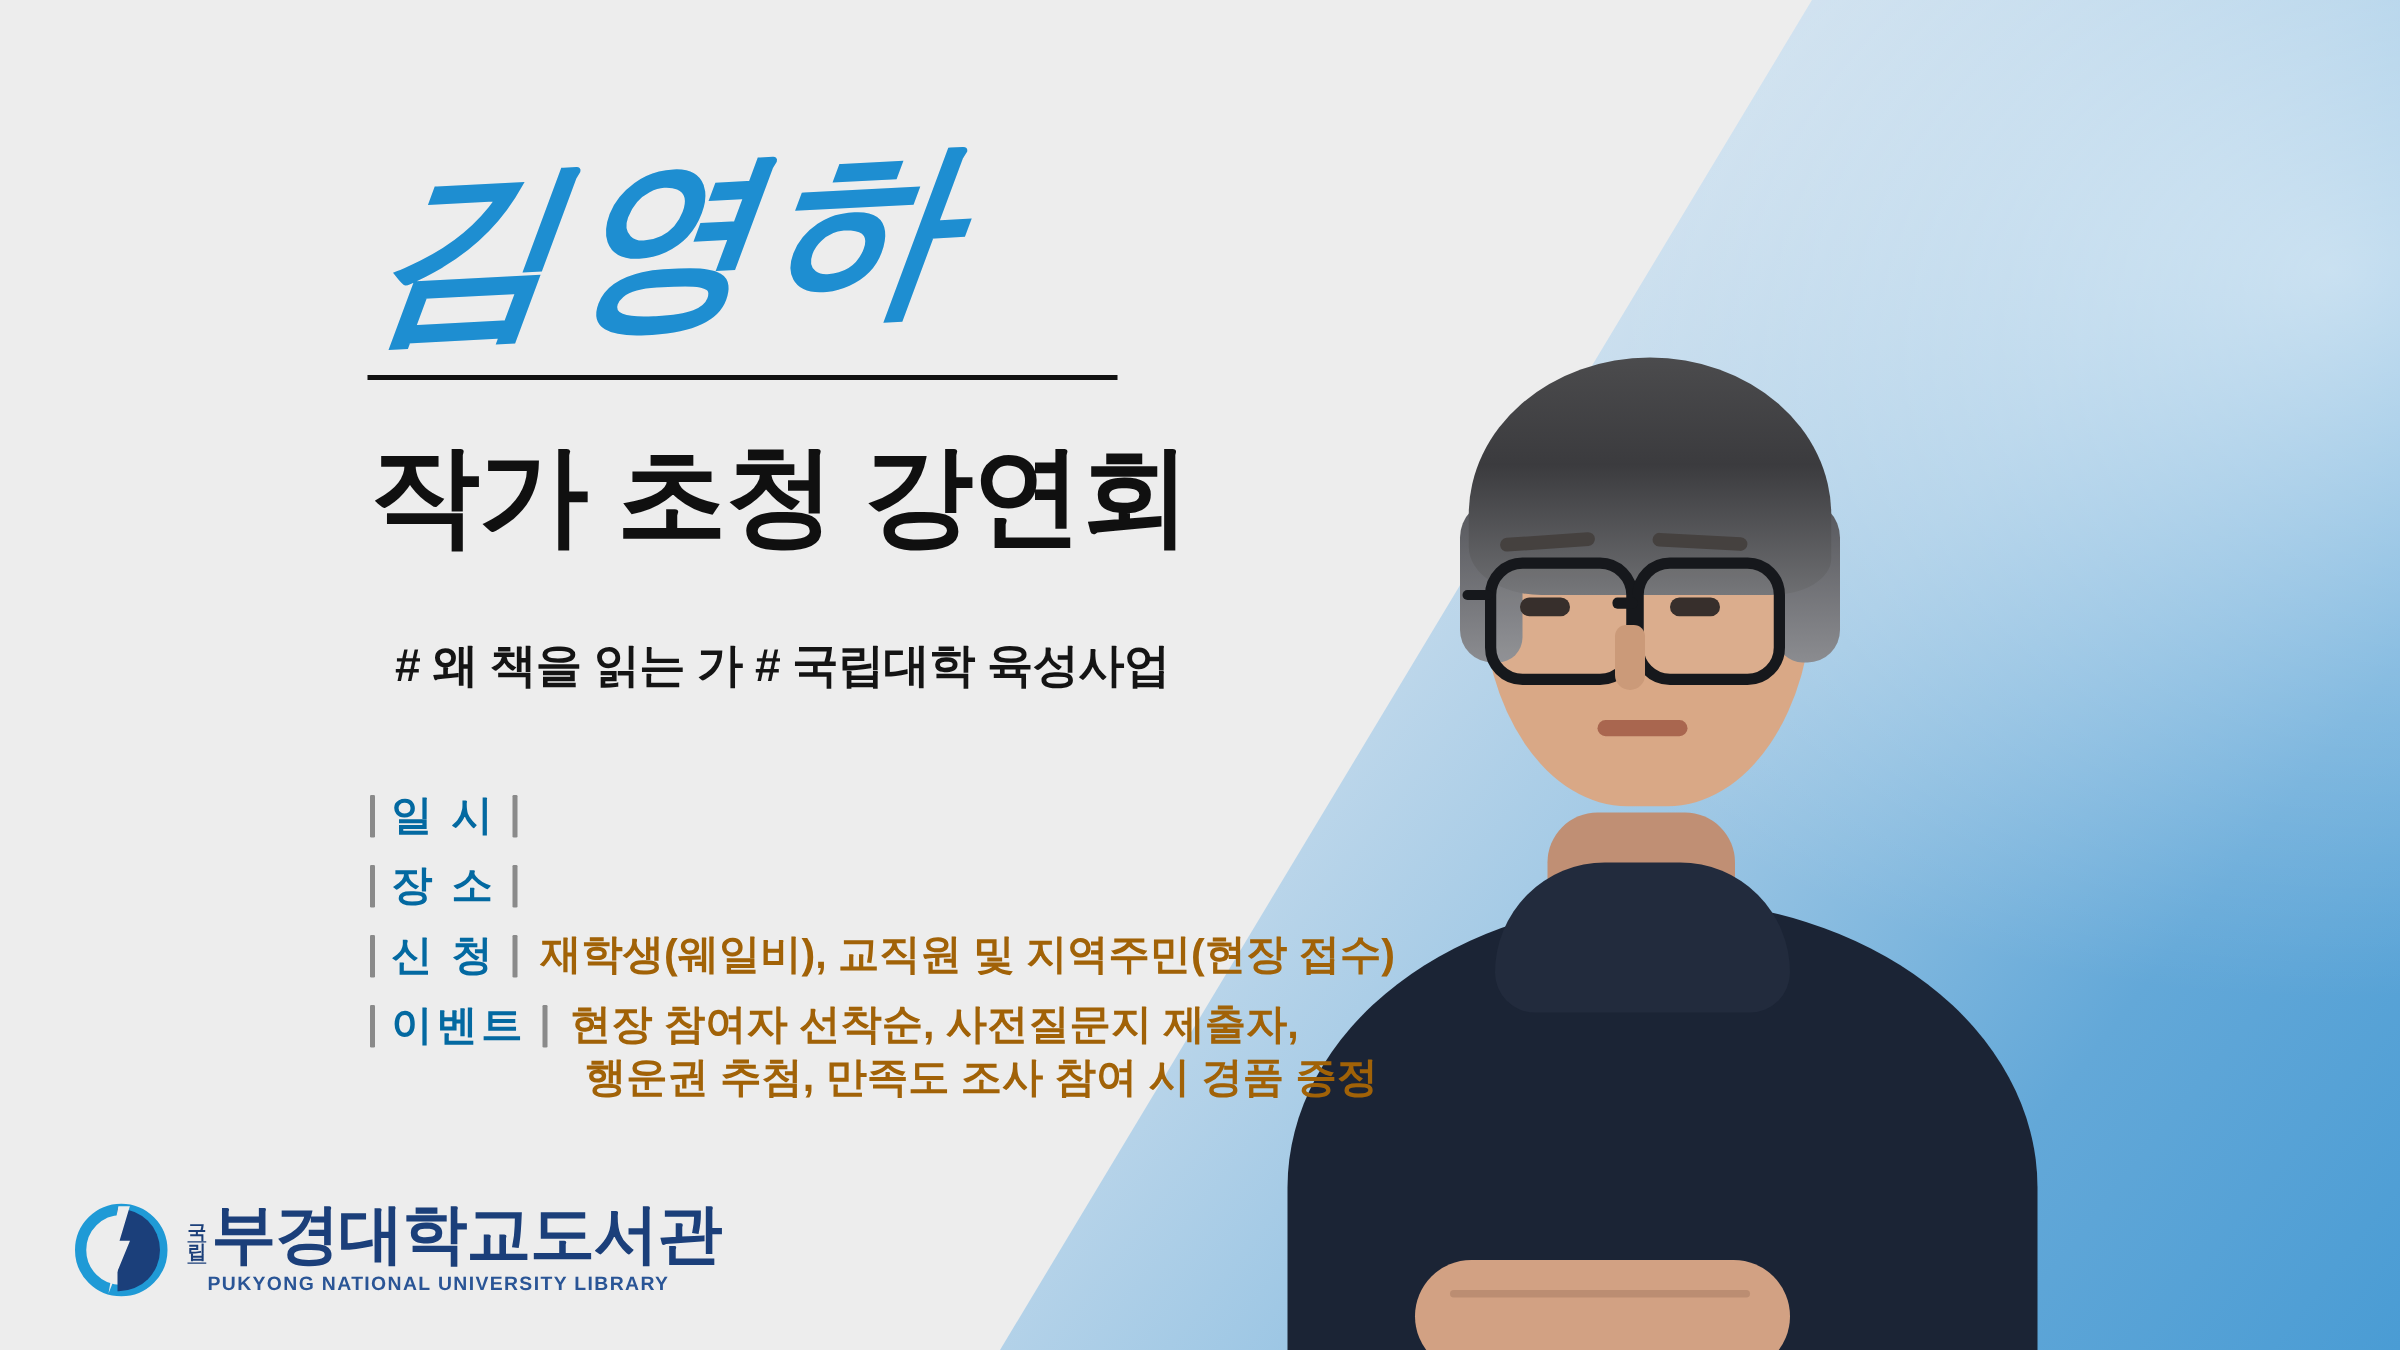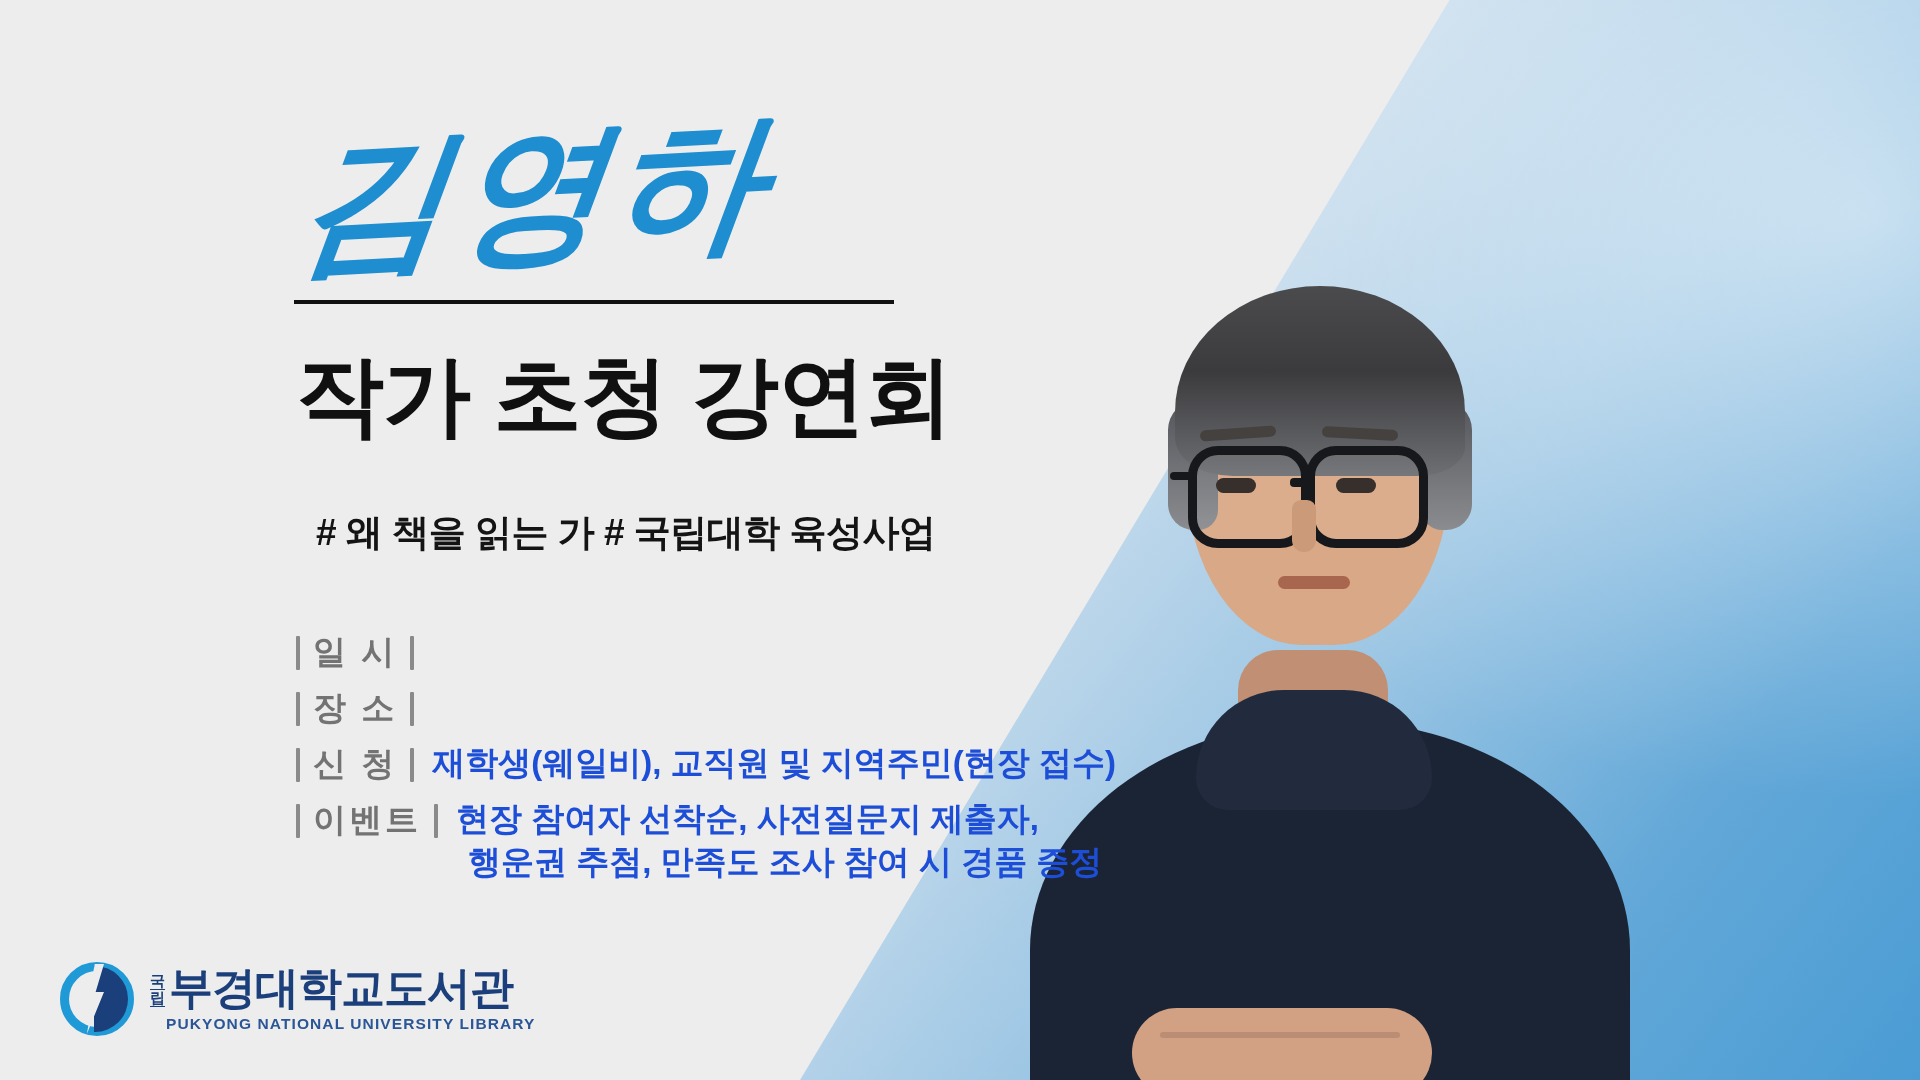--- a/index.html
+++ b/index.html
@@ -133,30 +133,30 @@
   .hashtags{
     position:absolute;left:316px;top:508px;
     font-size:37px;font-weight:700;color:#141414;
     letter-spacing:-0.5px;white-space:nowrap;
   }
 
   .details{position:absolute;left:296px;top:630px;width:700px;}
   .row{display:flex;align-items:flex-start;margin-bottom:11px;}
   .label{
     display:flex;align-items:center;
-    font-size:33px;font-weight:700;color:#737373;
+    font-size:33px;font-weight:700;color:#0369a1;
     white-space:nowrap;flex:0 0 auto;
   }
   .bar{
     display:inline-block;width:4px;height:34px;
     background:#8a8a8a;border-radius:1px;
   }
   .label-text{padding:0 13px;letter-spacing:3px;}
   .value{
-    font-size:33px;font-weight:700;color:#1d4ed8;
+    font-size:33px;font-weight:700;color:#a16207;
     margin-left:18px;line-height:1.3;white-space:nowrap;
   }
   .value.date{color:#e8492a;}
   .value.place{color:#2b7fc4;}
   .value .l2{display:block;padding-left:12px;}
 
   
   .logo{position:absolute;left:60px;top:962px;display:flex;align-items:center;}
   .logo-mark{position:relative;width:74px;height:74px;flex:0 0 auto;}
   .lm-ring{
@@ -173,21 +173,21 @@
     clip-path:polygon(58% 0%, 30% 46%, 52% 46%, 22% 100%, 100% 40%, 62% 40%, 100% 0%);
   }
   .logo-text{margin-left:16px;}
   .logo-kr{display:flex;align-items:flex-end;}
   .logo-kr-small{
     font-size:15px;font-weight:700;color:#1b3f7a;line-height:1.05;
     margin-right:4px;padding-bottom:3px;text-align:center;
   }
   .logo-kr-small span{display:block;border-bottom:1px solid #1b3f7a;}
   .logo-kr-main{
-    font-size:44px;font-weight:800;color:#1b3f7a;letter-spacing:-1px;line-height:1;text-align:center;
+    font-size:52px;font-weight:800;color:#1b3f7a;letter-spacing:-1px;line-height:1;text-align:center;
   }
   .logo-en{
     font-size:15.5px;font-weight:700;color:#2a5596;
     letter-spacing:1.1px;margin-top:5px;margin-left:16px;
   }
 </style>
 </head>
 <body>
 
 <div id="poster">

